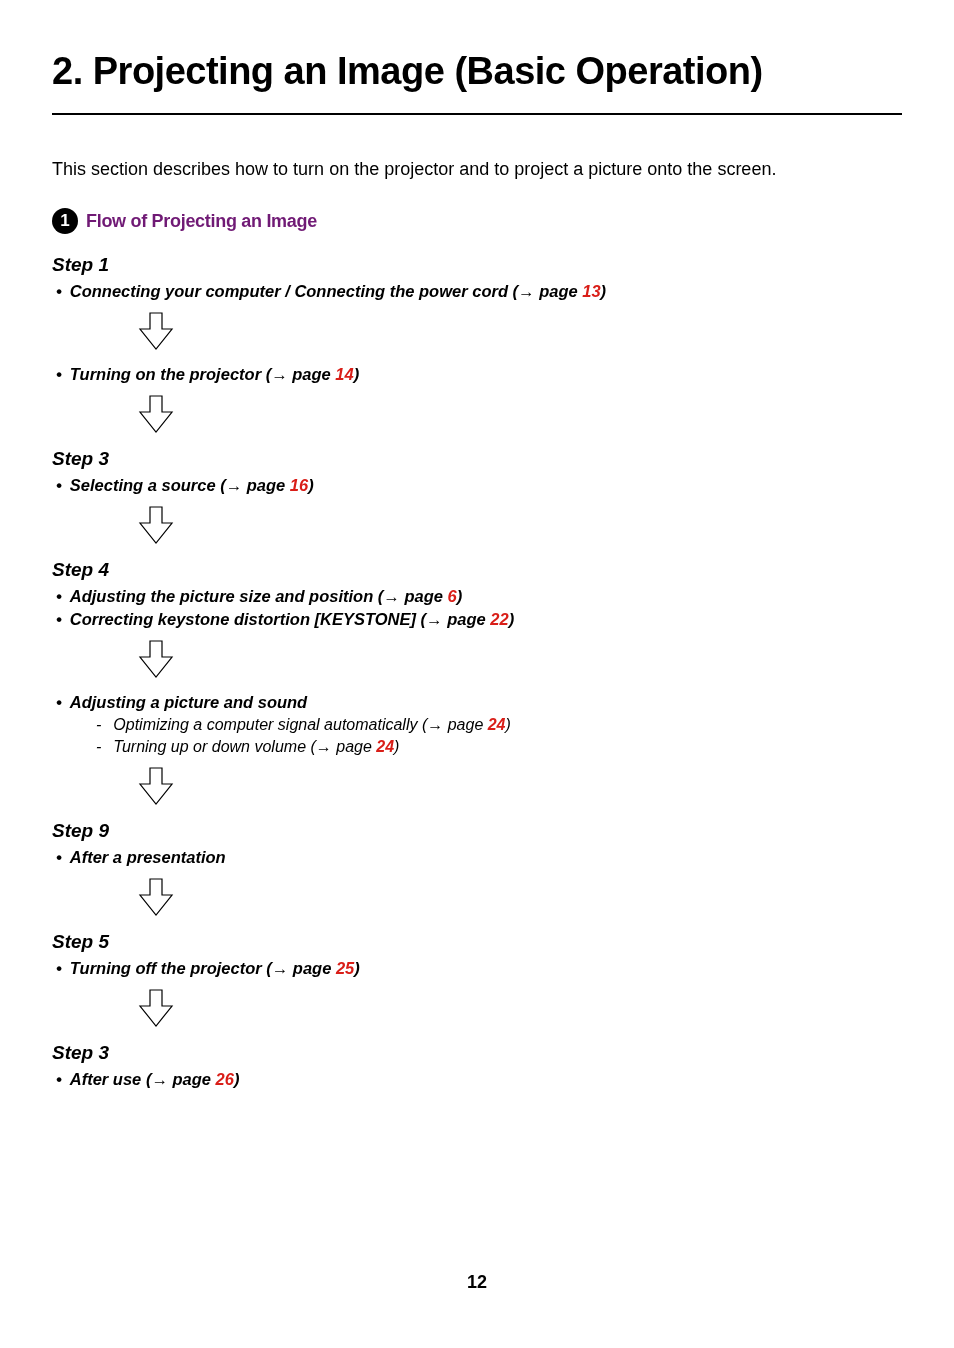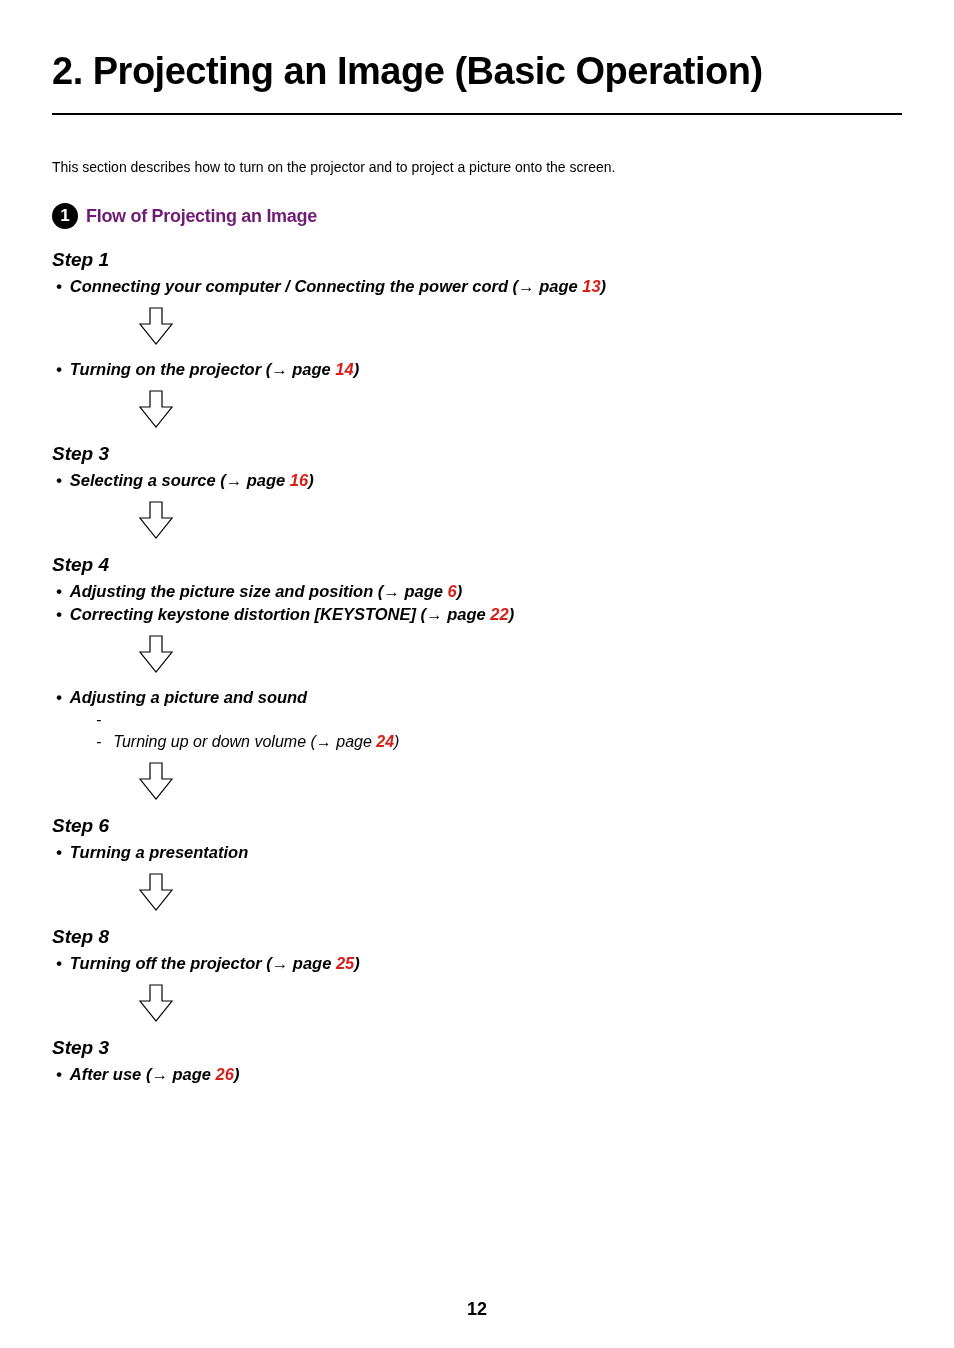--- a/index.html
+++ b/index.html
@@ -22,21 +22,21 @@
       color: #000;
       letter-spacing: -0.5px;
       margin-bottom: 20px;
     }
     .title-rule {
       border: none;
       border-top: 2px solid #000;
       margin-bottom: 18px;
     }
     .intro-text {
-      font-size: 14px;
+      font-size: 18px;
       color: #000;
       margin-bottom: 28px;
       margin-top: 44px;
     }
     .section-heading {
       display: flex;
       align-items: center;
       margin-bottom: 20px;
     }
     .circle-number {
@@ -105,21 +105,21 @@
     .page-link {
       color: #d91e18;
       font-weight: bold;
       font-style: italic;
     }
     .down-arrow-svg {
       margin: 10px 0 10px 86px;
     }
     .page-number {
       position: absolute;
-      bottom: 28px;
+      bottom: 55px;
       left: 0;
       width: 100%;
       text-align: center;
       font-weight: bold;
       font-size: 18px;
       color: #000;
     }
   </style>
 </head>
 <body>
@@ -177,41 +177,42 @@
     <div class="down-arrow-svg"><svg width="36" height="40" viewBox="0 0 36 40">
         <path d="M12 2 L24 2 L24 18 L34 18 L18 38 L2 18 L12 18 Z" fill="none" stroke="#000" stroke-width="1.2" stroke-linejoin="miter"></path>
       </svg></div>
     <div class="step-block">
       <div class="step-bullet">
         <span class="bullet">•</span>
         <span><span>Adjusting a picture and sound</span></span>
       </div>
       <div class="sub-bullet">
         <span class="dash">-</span>
+        <span><span>Optimizing a computer signal automatically (</span><span class="arrow-text">→</span><span> page </span><span class="page-link">24</span><span>)</span></span>
       </div>
       <div class="sub-bullet">
         <span class="dash">-</span>
         <span><span>Turning up or down volume (</span><span class="arrow-text">→</span><span> page </span><span class="page-link">24</span><span>)</span></span>
       </div>
     </div>
     <div class="down-arrow-svg"><svg width="36" height="40" viewBox="0 0 36 40">
         <path d="M12 2 L24 2 L24 18 L34 18 L18 38 L2 18 L12 18 Z" fill="none" stroke="#000" stroke-width="1.2" stroke-linejoin="miter"></path>
       </svg></div>
     <div class="step-block">
-      <div class="step-label">Step 6</div>
-      <div class="step-bullet">
-        <span class="bullet">•</span>
-        <span><span>Turning a presentation</span></span>
-      </div>
-    </div>
-    <div class="down-arrow-svg"><svg width="36" height="40" viewBox="0 0 36 40">
-        <path d="M12 2 L24 2 L24 18 L34 18 L18 38 L2 18 L12 18 Z" fill="none" stroke="#000" stroke-width="1.2" stroke-linejoin="miter"></path>
-      </svg></div>
-    <div class="step-block">
-      <div class="step-label">Step 8</div>
+      <div class="step-label">Step 9</div>
+      <div class="step-bullet">
+        <span class="bullet">•</span>
+        <span><span>After a presentation</span></span>
+      </div>
+    </div>
+    <div class="down-arrow-svg"><svg width="36" height="40" viewBox="0 0 36 40">
+        <path d="M12 2 L24 2 L24 18 L34 18 L18 38 L2 18 L12 18 Z" fill="none" stroke="#000" stroke-width="1.2" stroke-linejoin="miter"></path>
+      </svg></div>
+    <div class="step-block">
+      <div class="step-label">Step 5</div>
       <div class="step-bullet">
         <span class="bullet">•</span>
         <span><span>Turning off the projector (</span><span class="arrow-text">→</span><span> page </span><span class="page-link">25</span><span>)</span></span>
       </div>
     </div>
     <div class="down-arrow-svg"><svg width="36" height="40" viewBox="0 0 36 40">
         <path d="M12 2 L24 2 L24 18 L34 18 L18 38 L2 18 L12 18 Z" fill="none" stroke="#000" stroke-width="1.2" stroke-linejoin="miter"></path>
       </svg></div>
     <div class="step-block">
       <div class="step-label">Step 3</div>

